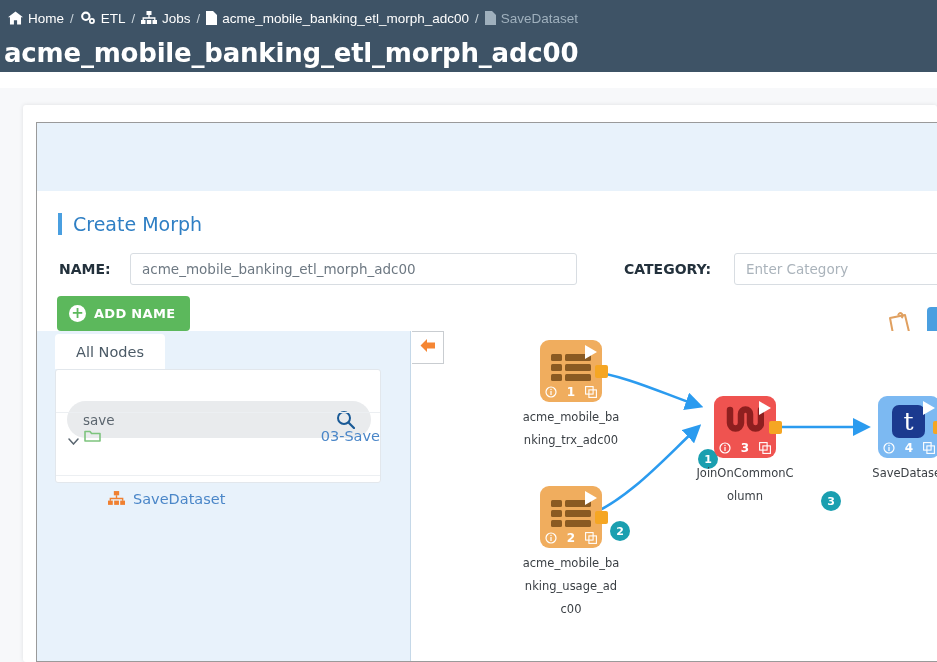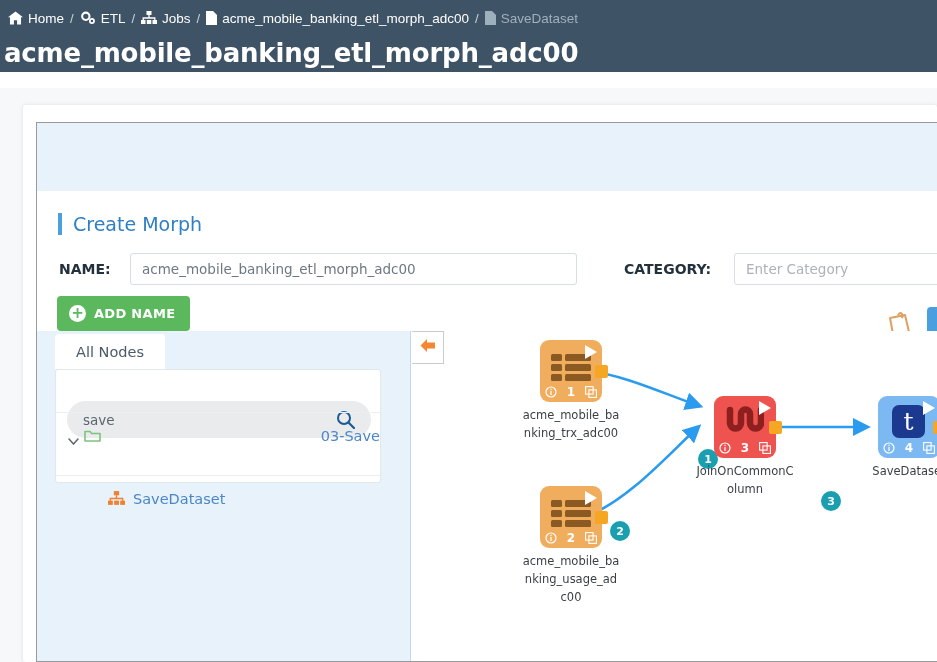--- a/index.html
+++ b/index.html
@@ -249,21 +249,21 @@
     color: #ffffff;
   }
   .chip-footer .num {
     font-size: 12px; font-weight: bold;
     font-family: "DejaVu Sans", sans-serif;
   }
   .node-label {
     position: absolute; top: 66px; left: -18px;
     width: 98px;
     text-align: center;
-    font-size: 11.5px; color: #3a3f44; line-height: 18px;
+    font-size: 11.5px; color: #3a3f44; line-height: 23px;
     word-break: break-all;
     font-family: "DejaVu Sans", sans-serif;
   }
   .tbl-icon { position: absolute; left: 11px; top: 14px; }
   .join-icon { position: absolute; left: 12px; top: 10px; }
   .t-icon {
     position: absolute; left: 14px; top: 9px;
     width: 33px; height: 33px;
     background: #1b3a8f; border-radius: 7px;
     color: #ffffff;

